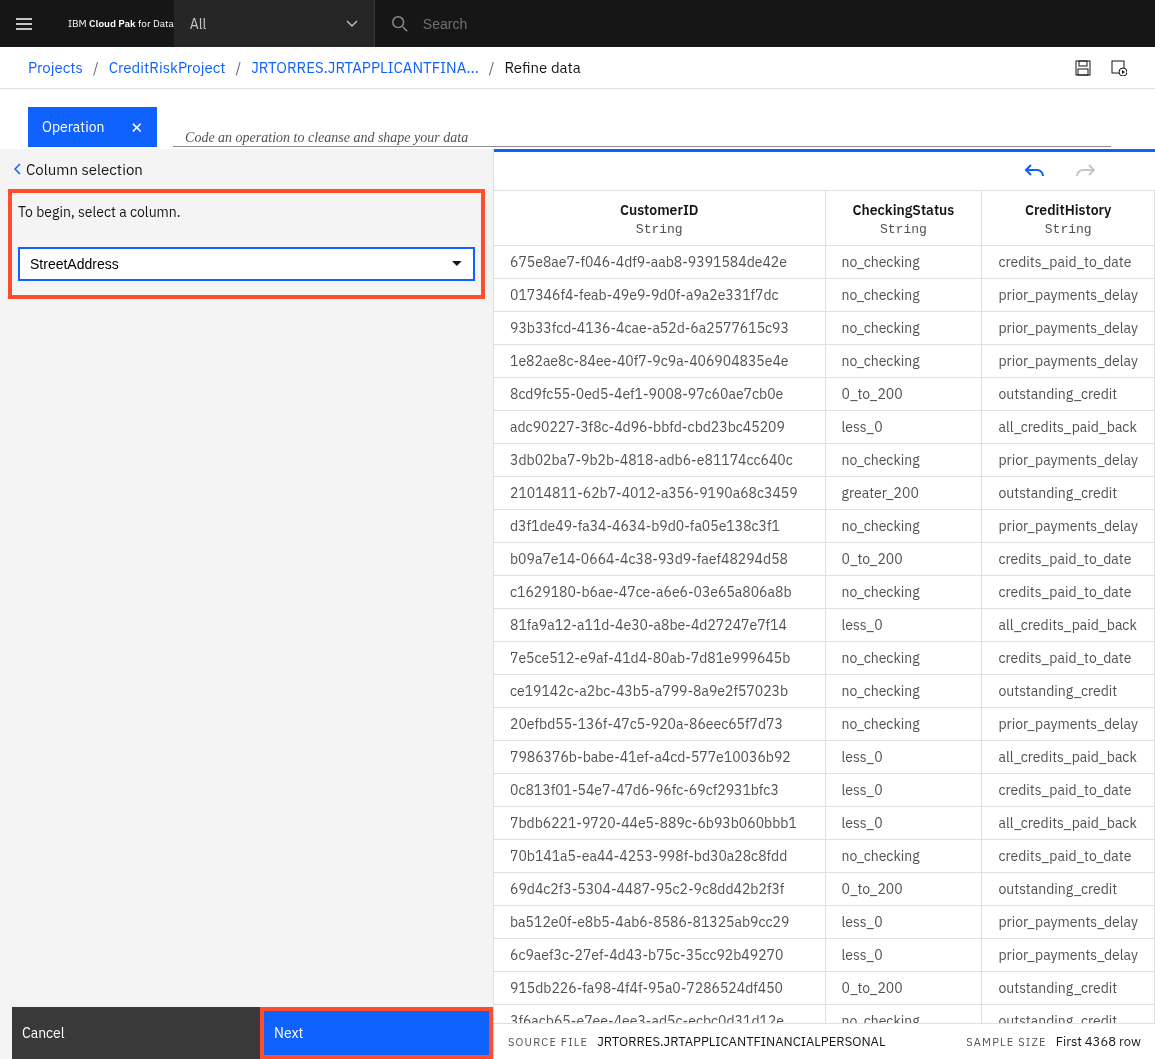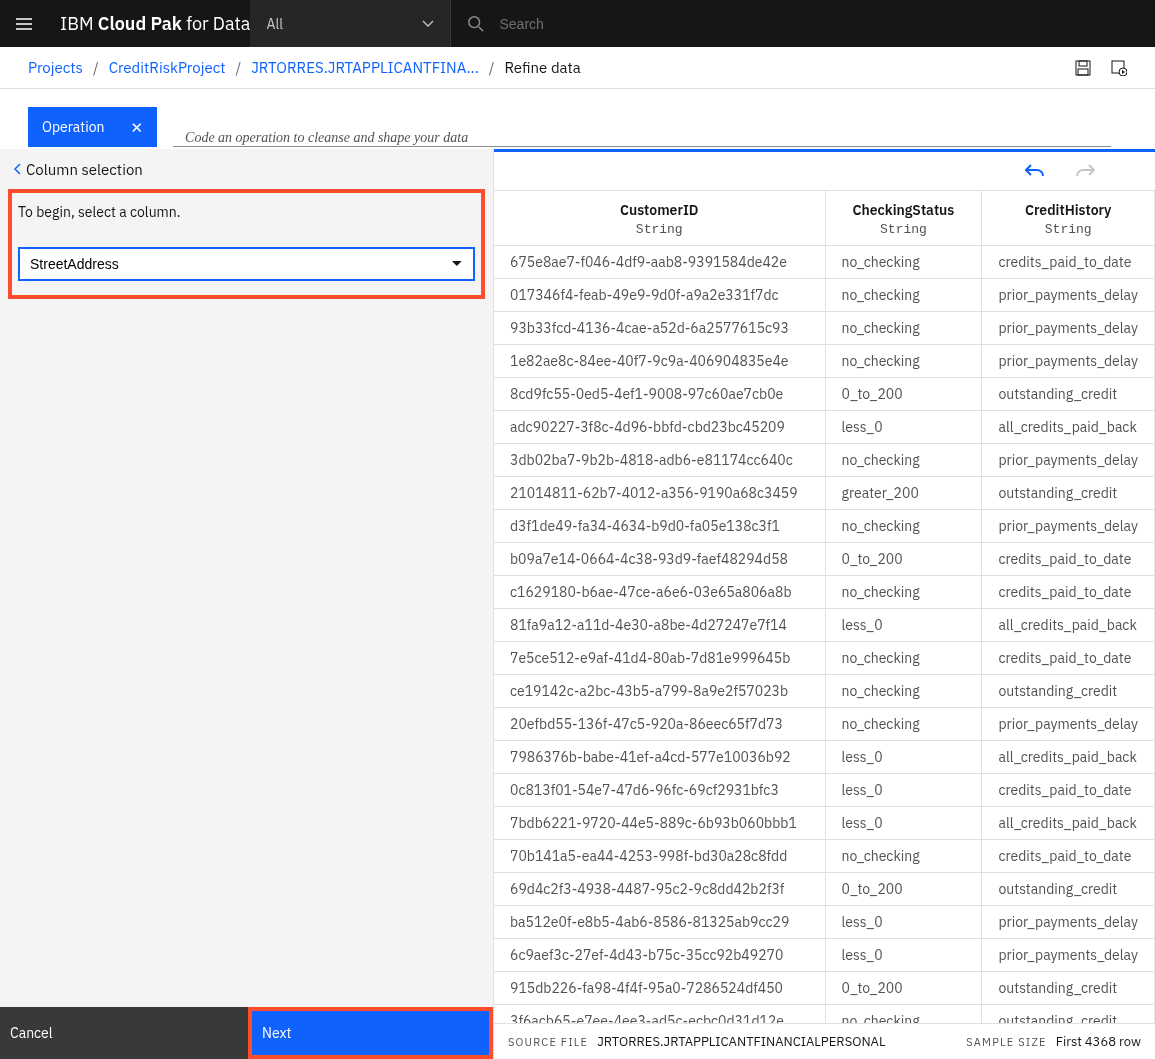--- a/index.html
+++ b/index.html
@@ -1,21 +1,21 @@
 <!DOCTYPE html>
 <html><head>
 <meta charset="utf-8">
 <style>
 * { box-sizing: border-box; margin: 0; padding: 0; }
 body { font-family: 'IBM Plex Sans', Arial, sans-serif; font-size: 14px; color: #161616; width: 1155px; height: 1059px; overflow: hidden; background: #fff; }
 
 
 .topbar { height: 47px; background: #161616; display: flex; align-items: center; color: #fff; }
 .menu-icon { width: 48px; height: 47px; display: flex; align-items: center; justify-content: center; cursor: pointer; }
-.brand { font-size: 18px; color: #fff; margin-left: 12px; }
+.brand { font-size: 10px; color: #fff; margin-left: 20px; }
 .brand b { font-weight: 600; }
 .dropdown-all { background: #262626; width: 200px; height: 47px; display: flex; align-items: center; padding: 10px 16px; color: #c6c6c6; justify-content: space-between; cursor: pointer; }
 .search-area { display: flex; align-items: center; padding: 0 16px; color: #6f6f6f; gap: 14px; flex: 1; border-left: 1px solid #393939; height: 100%; }
 .search-input { background: transparent; border: none; color: #c6c6c6; font-size: 14px; outline: none; flex: 1; }
 .search-input::placeholder { color: #6f6f6f; }
 
 
 .breadcrumbbar { height: 42px; background: #fff; border-bottom: 1px solid #e0e0e0; display: flex; align-items: center; padding: 0 28px 0 28px; }
 .breadcrumb { display: flex; align-items: center; gap: 10px; font-size: 15px; }
 .breadcrumb a { color: #0f62fe; text-decoration: none; cursor: pointer; }
@@ -34,21 +34,21 @@
 .main { display: flex; height: calc(1059px - 47px - 42px - 60px); }
 .leftpanel { width: 494px; background: #f4f4f4; display: flex; flex-direction: column; border-right: 1px solid #e0e0e0; position: relative; }
 .colselhdr { height: 40px; display: flex; align-items: center; padding: 0 12px; gap: 2px; font-size: 15px; color: #161616; }
 .colselhdr .backarr { color: #0f62fe; cursor: pointer; }
 .selbox-area { margin: 0 8px; border: 4px solid #ff4d2e; padding: 10px 6px 14px 6px; background: #f4f4f4; }
 .selbox-label { font-size: 14px; color: #161616; margin-bottom: 26px; }
 .selbox { height: 34px; background: #fff; border: 2px solid #0f62fe; display: flex; align-items: center; padding: 0 10px; justify-content: space-between; cursor: pointer; }
 .selbox input { border: none; outline: none; font-size: 14px; width: 100%; }
 
 
-.bottom-btns { position: absolute; bottom: 0; left: 0; right: 0; height: 52px; display: flex; }
+.bottom-btns { position: absolute; bottom: 0; left: 12px; right: 0; height: 52px; display: flex; }
 .btn-cancel { width: 248px; background: #393939; color: #fff; display: flex; align-items: center; padding-left: 10px; cursor: pointer; }
 .btn-next-wrap { flex: 1; border: 4px solid #ff4d2e; display: flex; }
 .btn-next { flex: 1; background: #0f62fe; color: #fff; display: flex; align-items: center; padding-left: 10px; cursor: pointer; }
 
 
 .rightpanel { flex: 1; display: flex; flex-direction: column; overflow: hidden; }
 .toolbar-top { height: 42px; border-top: 3px solid #0f62fe; display: flex; align-items: center; justify-content: flex-end; padding-right: 60px; gap: 30px; border-bottom: 1px solid #e0e0e0; }
 .toolbar-top svg { cursor: pointer; }
 
 .table-wrap { flex: 1; overflow: hidden; }
@@ -267,21 +267,21 @@
               <td class="col0">7bdb6221-9720-44e5-889c-6b93b060bbb1</td>
               <td class="col1">less_0</td>
               <td class="col2">all_credits_paid_back</td>
             </tr>
             <tr>
               <td class="col0">70b141a5-ea44-4253-998f-bd30a28c8fdd</td>
               <td class="col1">no_checking</td>
               <td class="col2">credits_paid_to_date</td>
             </tr>
             <tr>
-              <td class="col0">69d4c2f3-4938-4487-95c2-9c8dd42b2f3f</td>
+              <td class="col0">69d4c2f3-5304-4487-95c2-9c8dd42b2f3f</td>
               <td class="col1">0_to_200</td>
               <td class="col2">outstanding_credit</td>
             </tr>
             <tr>
               <td class="col0">ba512e0f-e8b5-4ab6-8586-81325ab9cc29</td>
               <td class="col1">less_0</td>
               <td class="col2">prior_payments_delay</td>
             </tr>
             <tr>
               <td class="col0">6c9aef3c-27ef-4d43-b75c-35cc92b49270</td>

